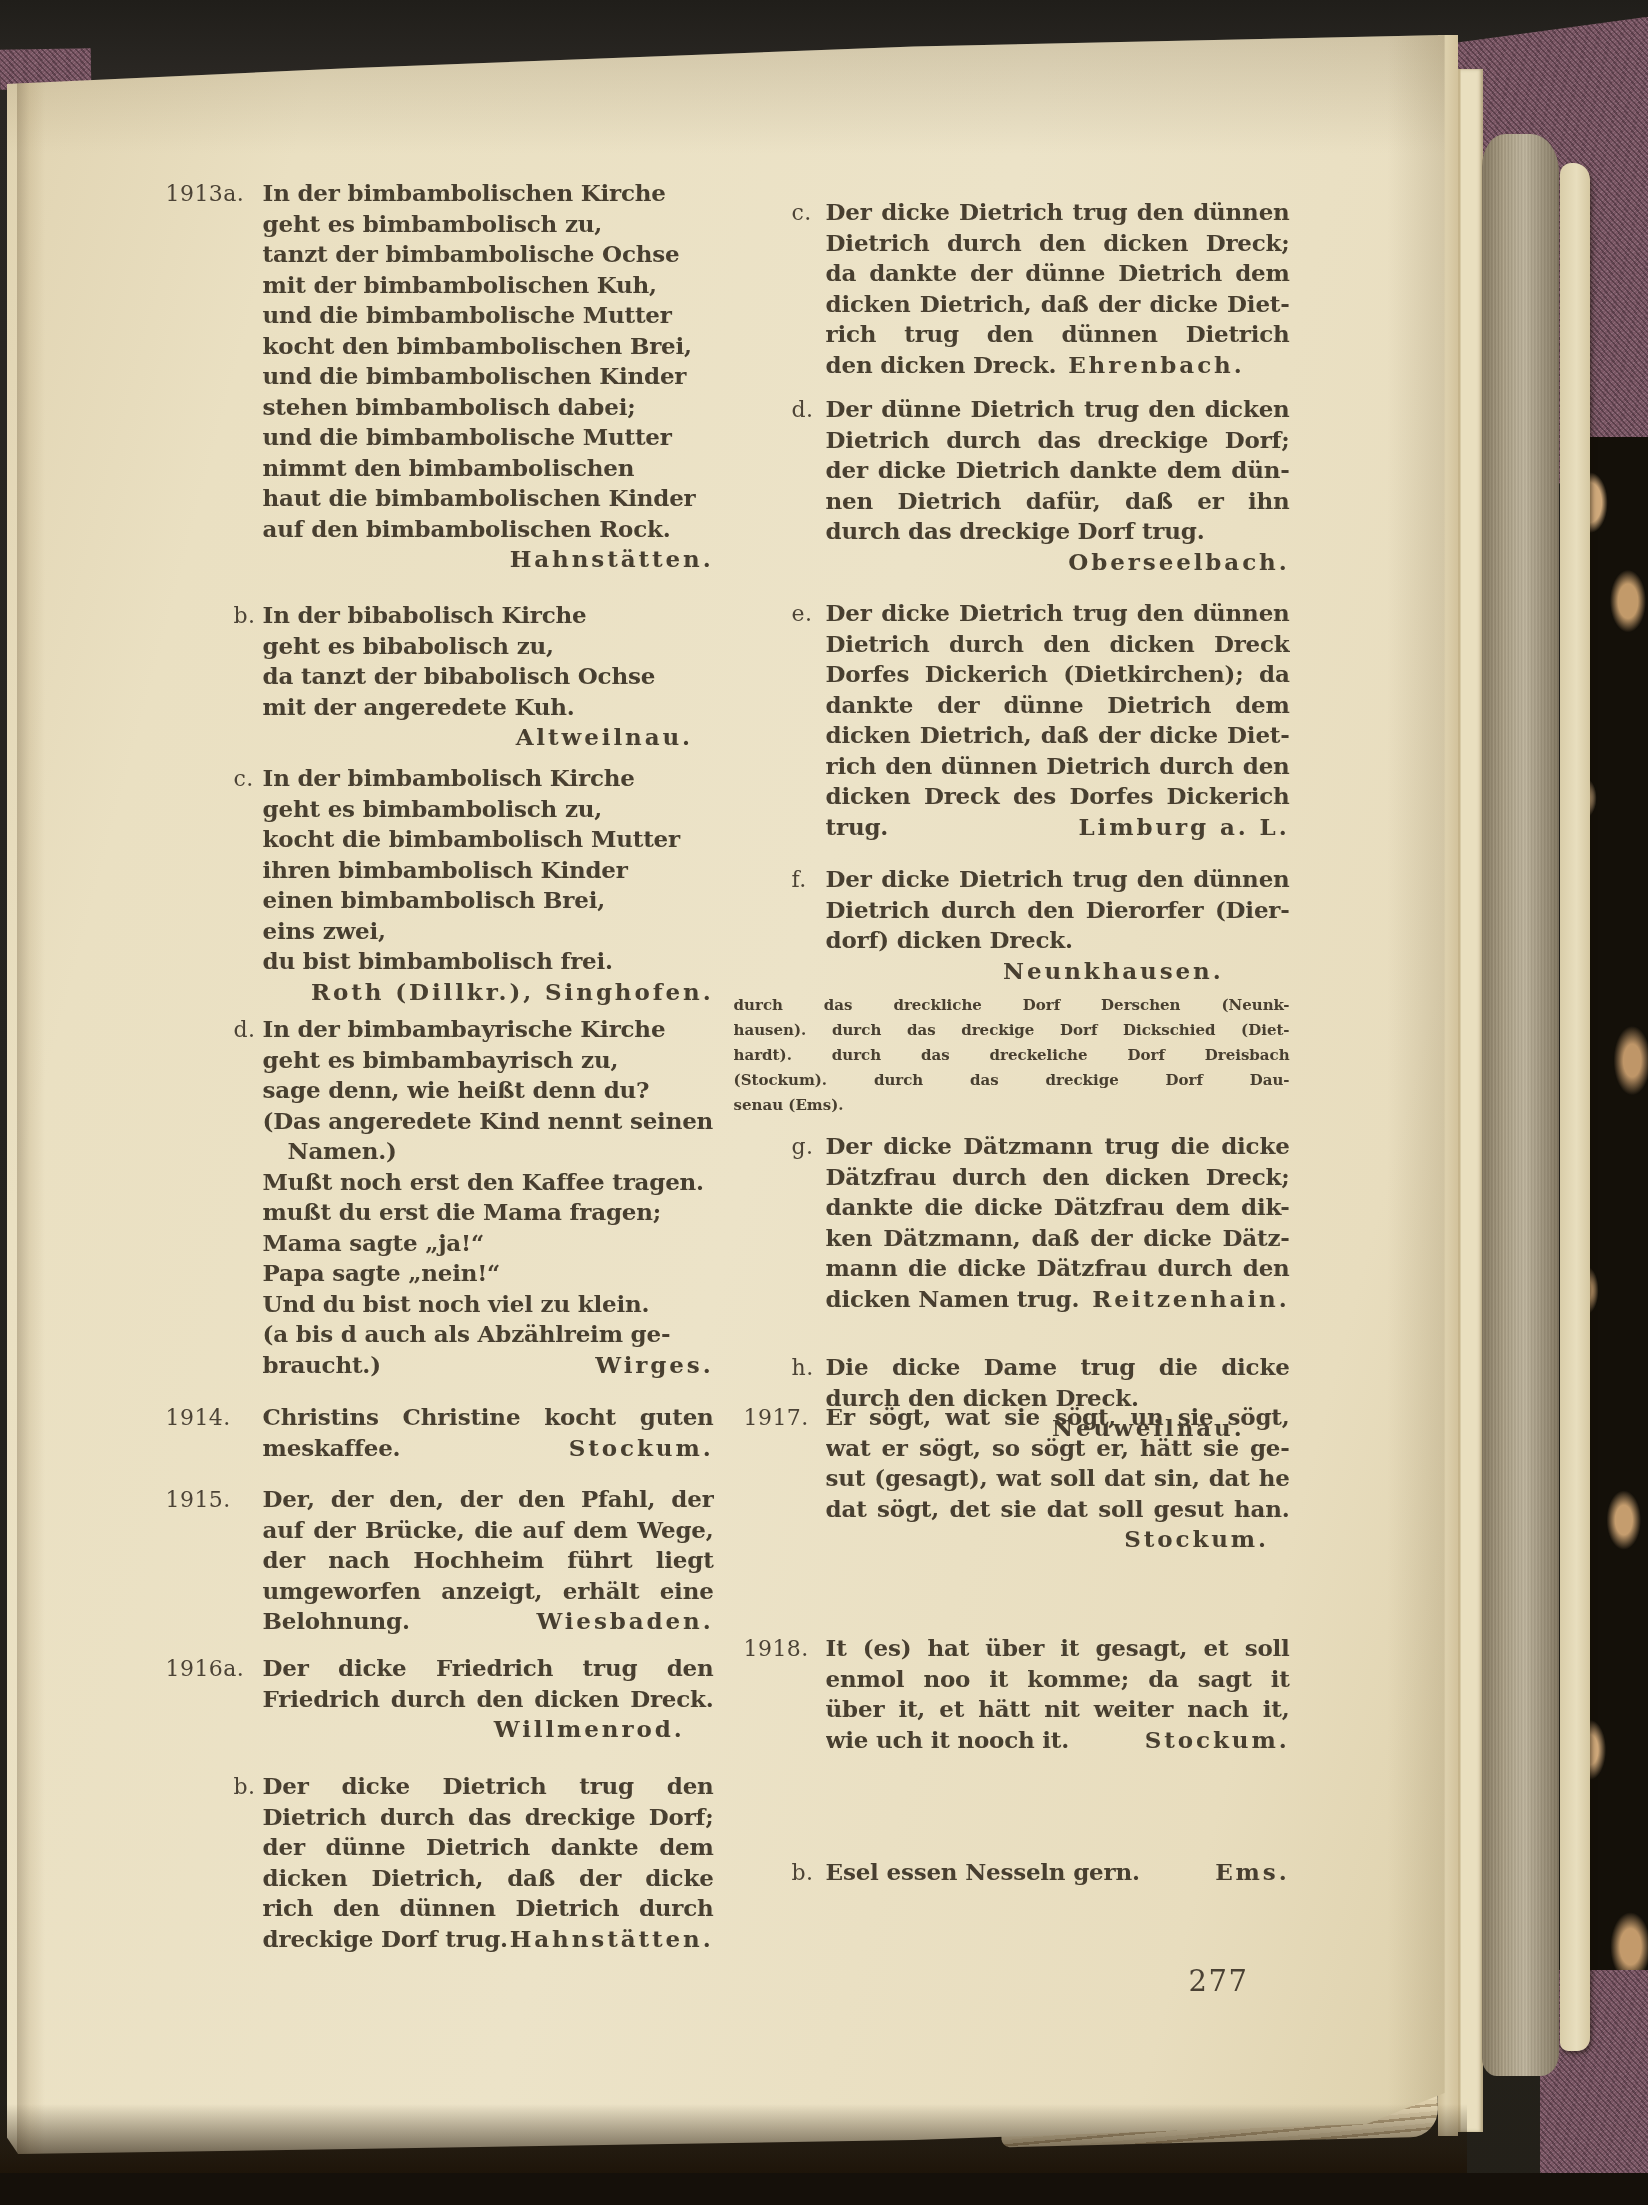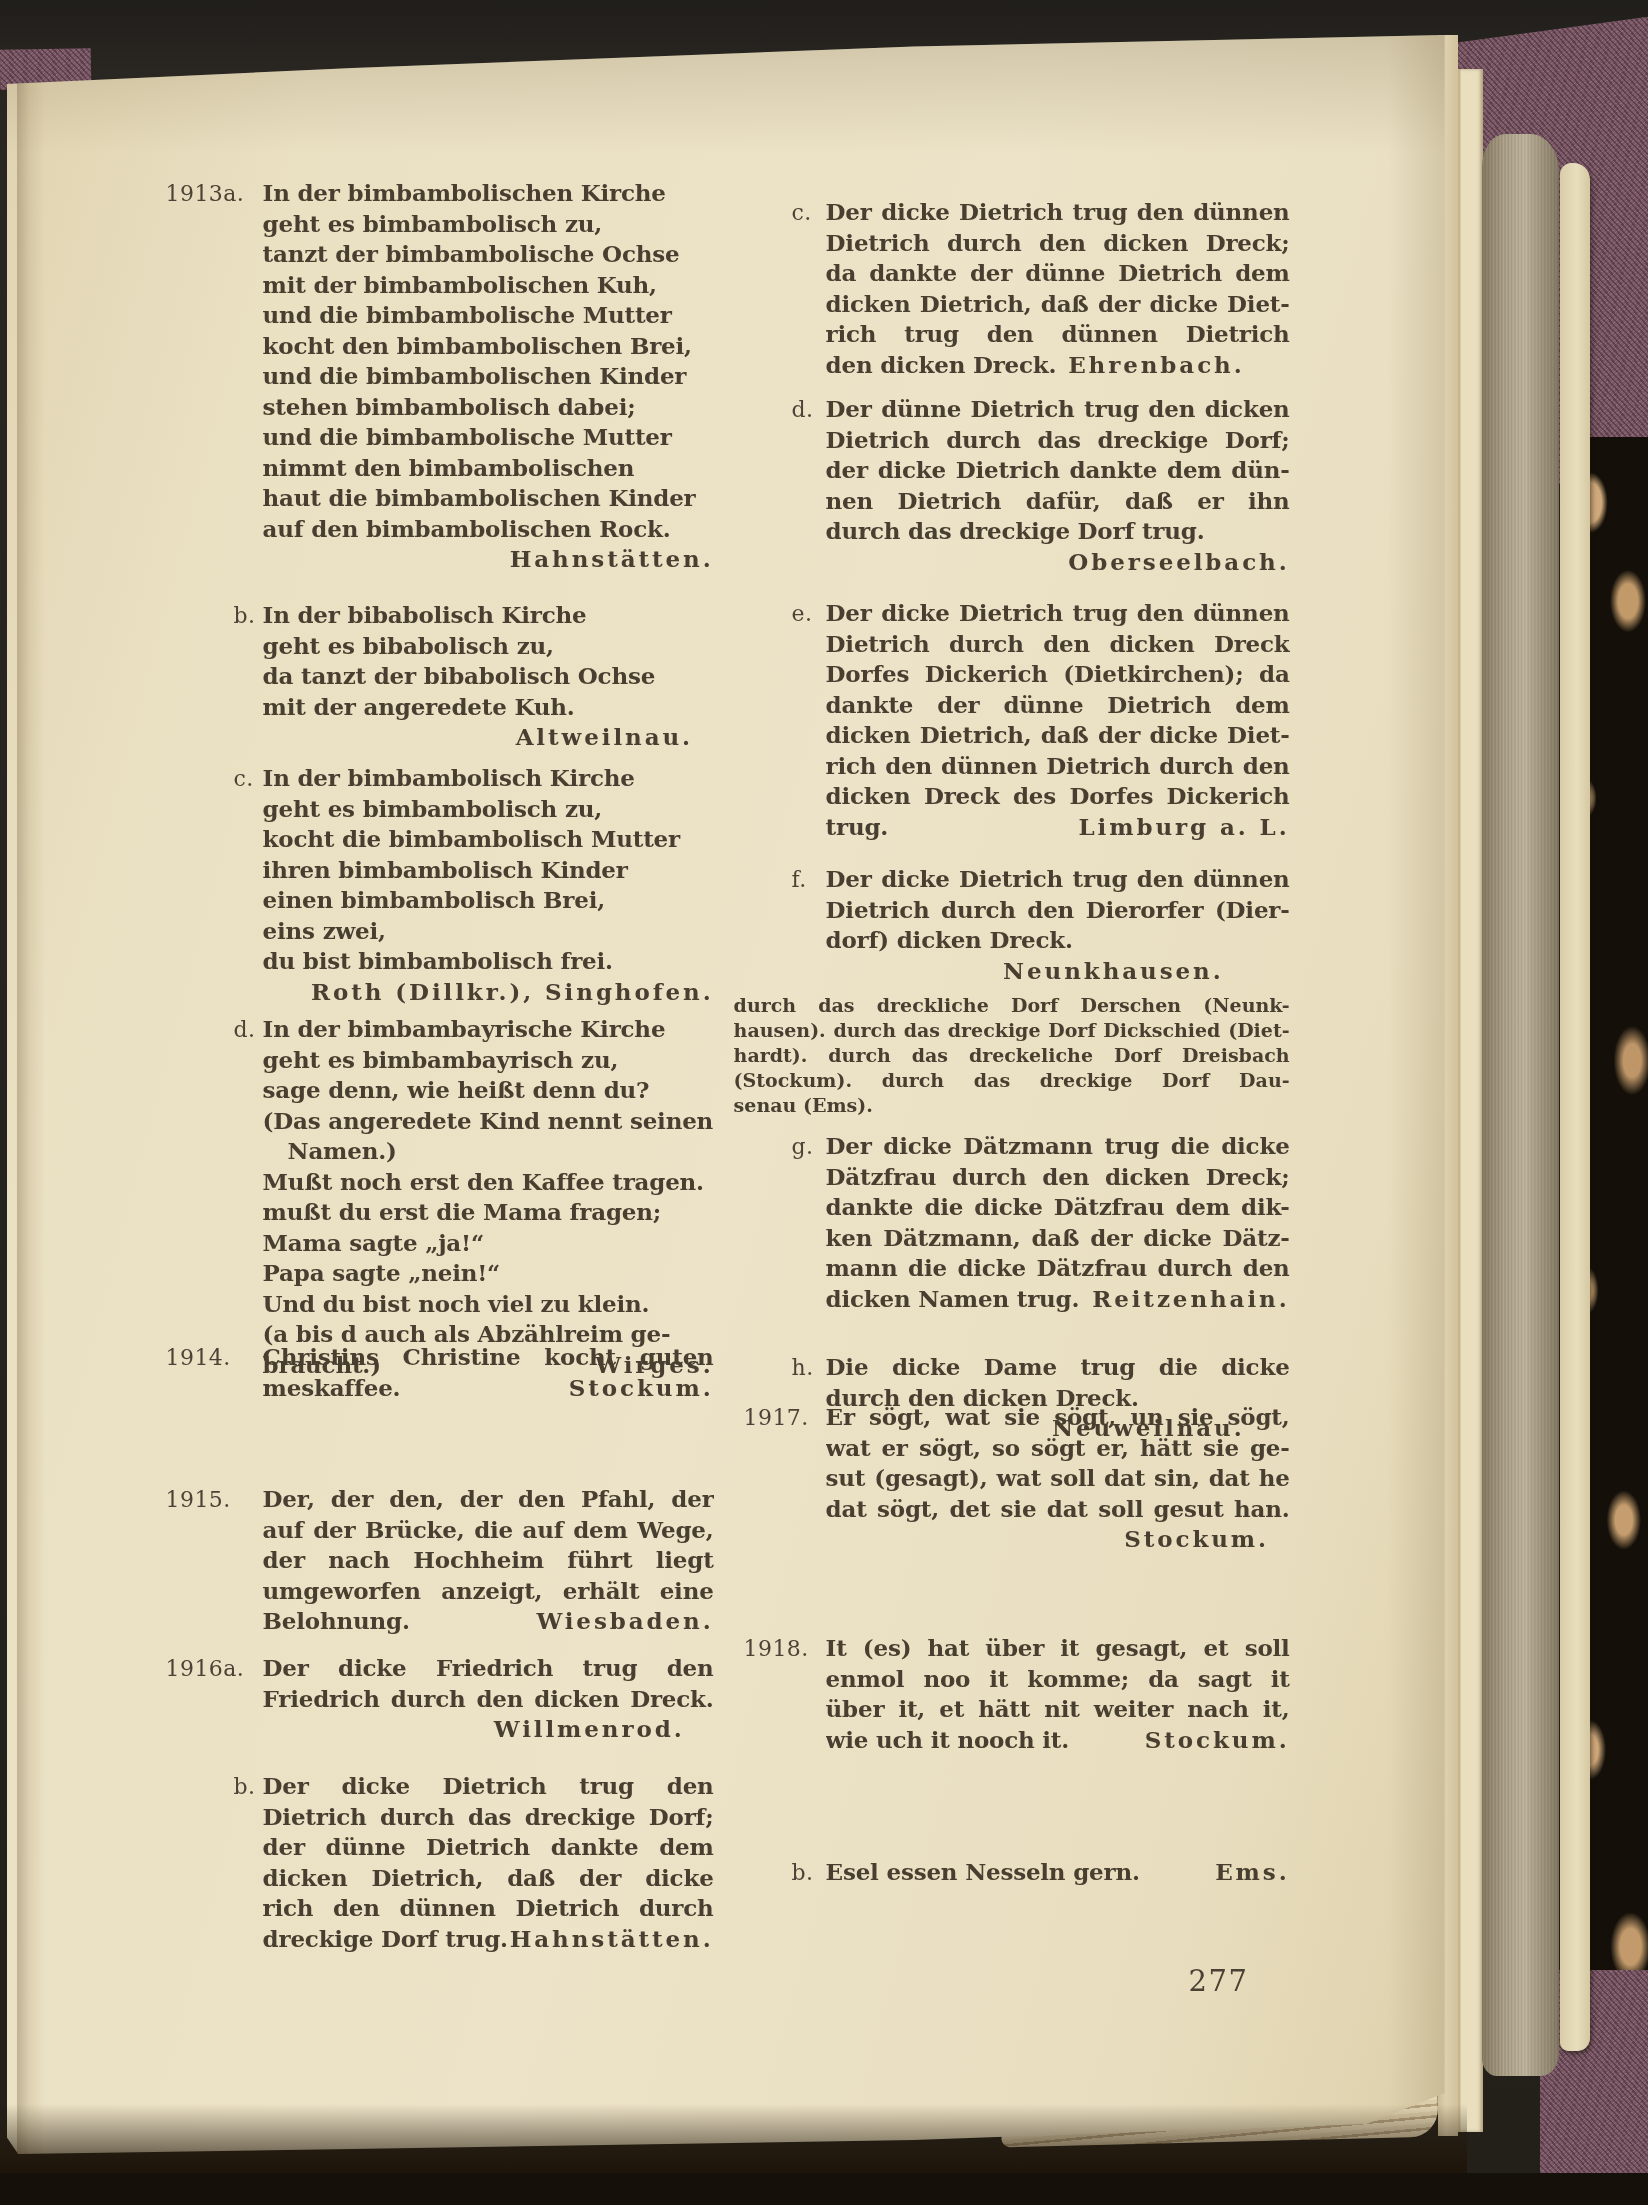--- a/index.html
+++ b/index.html
@@ -63,21 +63,21 @@
   .colL .num.far{left:-97px;}  .colR .num.far{left:-82px;}
   .colL .num.ltr{left:-29px;}   .colR .num.ltr{left:-34px;}
   .ln{height:30.5px;overflow:hidden;}
   .jst .ln{text-align:justify;text-align-last:justify;}
   .jst .ln.end,.ln.end{text-align:left;text-align-last:left;}
   .ln.ind{padding-left:25px;}
   .src{display:block;text-align:right;letter-spacing:2.9px;font-weight:bold;height:30.5px;overflow:hidden;}
   .src.inline{margin-top:-30.5px;}
   .src.pad80{padding-right:66px;} .src.pad60{padding-right:49px;} .src.pad55{padding-right:45px;}
   .src.pad35{padding-right:29px;} .src.pad25{padding-right:20.6px;}
-  .small-block{left:-92px;width:556px;font-size:19px;line-height:25px;letter-spacing:0;}
+  .small-block{left:-92px;width:556px;font-size:15px;line-height:25px;letter-spacing:0;}
   .small-block .ln{height:25px;}
   .pagenum{position:absolute;left:1146px;top:1934px;width:132px;text-align:center;
     font-size:29px;letter-spacing:1.6px;color:#4a4134;font-weight:normal;}
 </style>
 </head>
 <body>
 
 <div class="scene">
 
   <div class="cloth cloth-tl"></div>
@@ -144,21 +144,21 @@
         <div class="ln">Mußt noch erst den Kaffee tragen.</div>
         <div class="ln">mußt du erst die Mama fragen;</div>
         <div class="ln">Mama sagte „ja!“</div>
         <div class="ln">Papa sagte „nein!“</div>
         <div class="ln">Und du bist noch viel zu klein.</div>
         <div class="ln">(a bis d auch als Abzählreim ge-</div>
         <div class="ln end">braucht.)</div>
         <span class="src inline">Wirges.</span>
       </div>
 
-      <div class="item jst" style="top:1312px">
+      <div class="item jst" style="top:1372px">
         <span class="num far">1914.</span>
         <div class="ln">Christins Christine kocht guten Kir-</div>
         <div class="ln end">meskaffee.</div>
         <span class="src inline">Stockum.</span>
       </div>
 
       <div class="item jst" style="top:1454px">
         <span class="num far">1915.</span>
         <div class="ln">Der, der den, der den Pfahl, der</div>
         <div class="ln">auf der Brücke, die auf dem Wege,</div>

